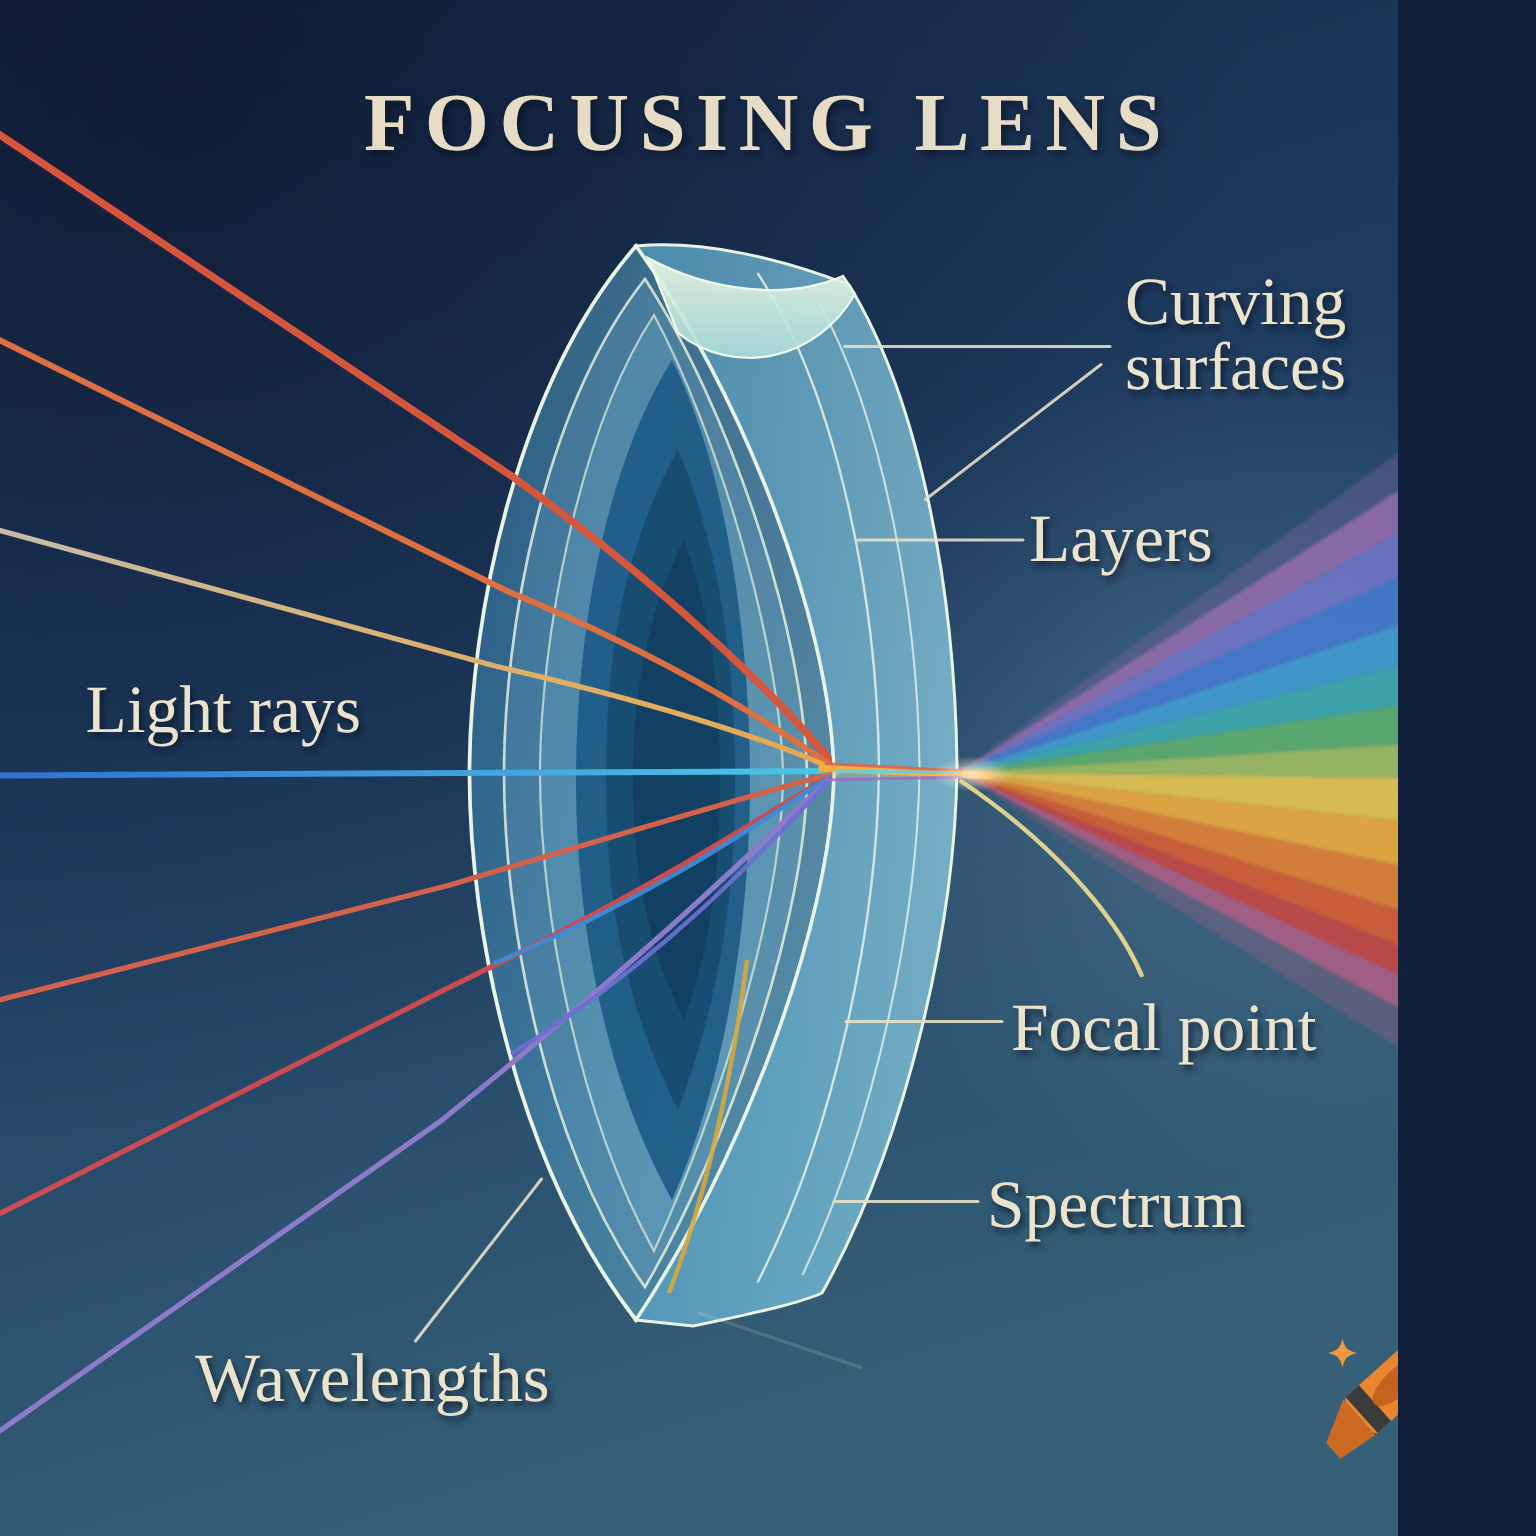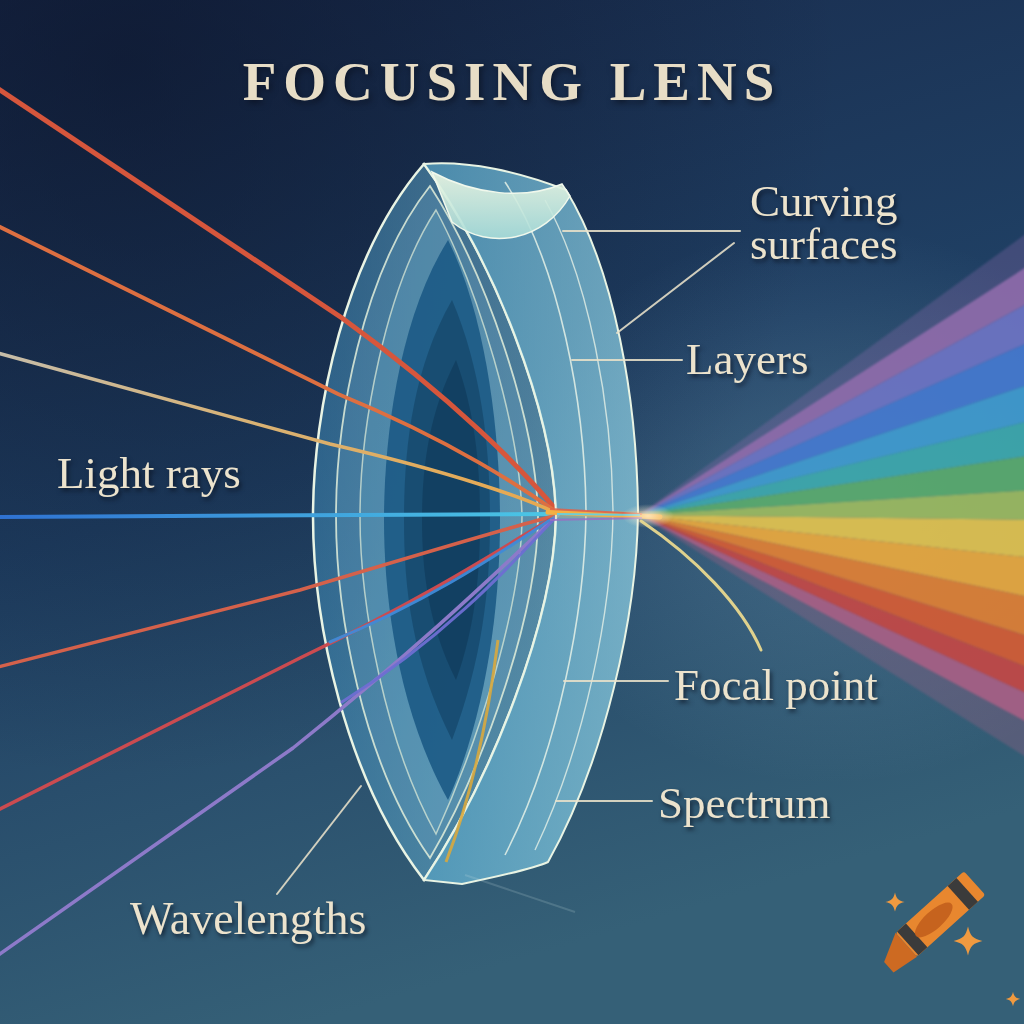--- a/index.html
+++ b/index.html
@@ -1,16 +1,16 @@
 <!DOCTYPE html>
 <html><head>
 <meta charset="utf-8">
 <style>
   html,body{margin:0;padding:0;background:#10203a;}
-  .stage{width:1024px;height:1024px;position:relative;overflow:hidden;}
+  .stage{width:932px;height:1024px;position:relative;overflow:hidden;}
   svg{display:block;}
   .lbl{font-family:"Liberation Serif","DejaVu Serif",serif;
        fill:#ece3cd;
        filter:drop-shadow(2px 3px 2px rgba(8,14,28,0.65));}
   .title-text{font-family:"Liberation Serif","DejaVu Serif",serif;
        fill:#e7ddc6;letter-spacing:7px;font-weight:bold;
        filter:drop-shadow(2px 3px 3px rgba(8,14,28,0.7));}
   .leader{stroke:#e9e1ca;stroke-width:2;opacity:.88;fill:none;stroke-linecap:round;}
 </style>
 </head>

